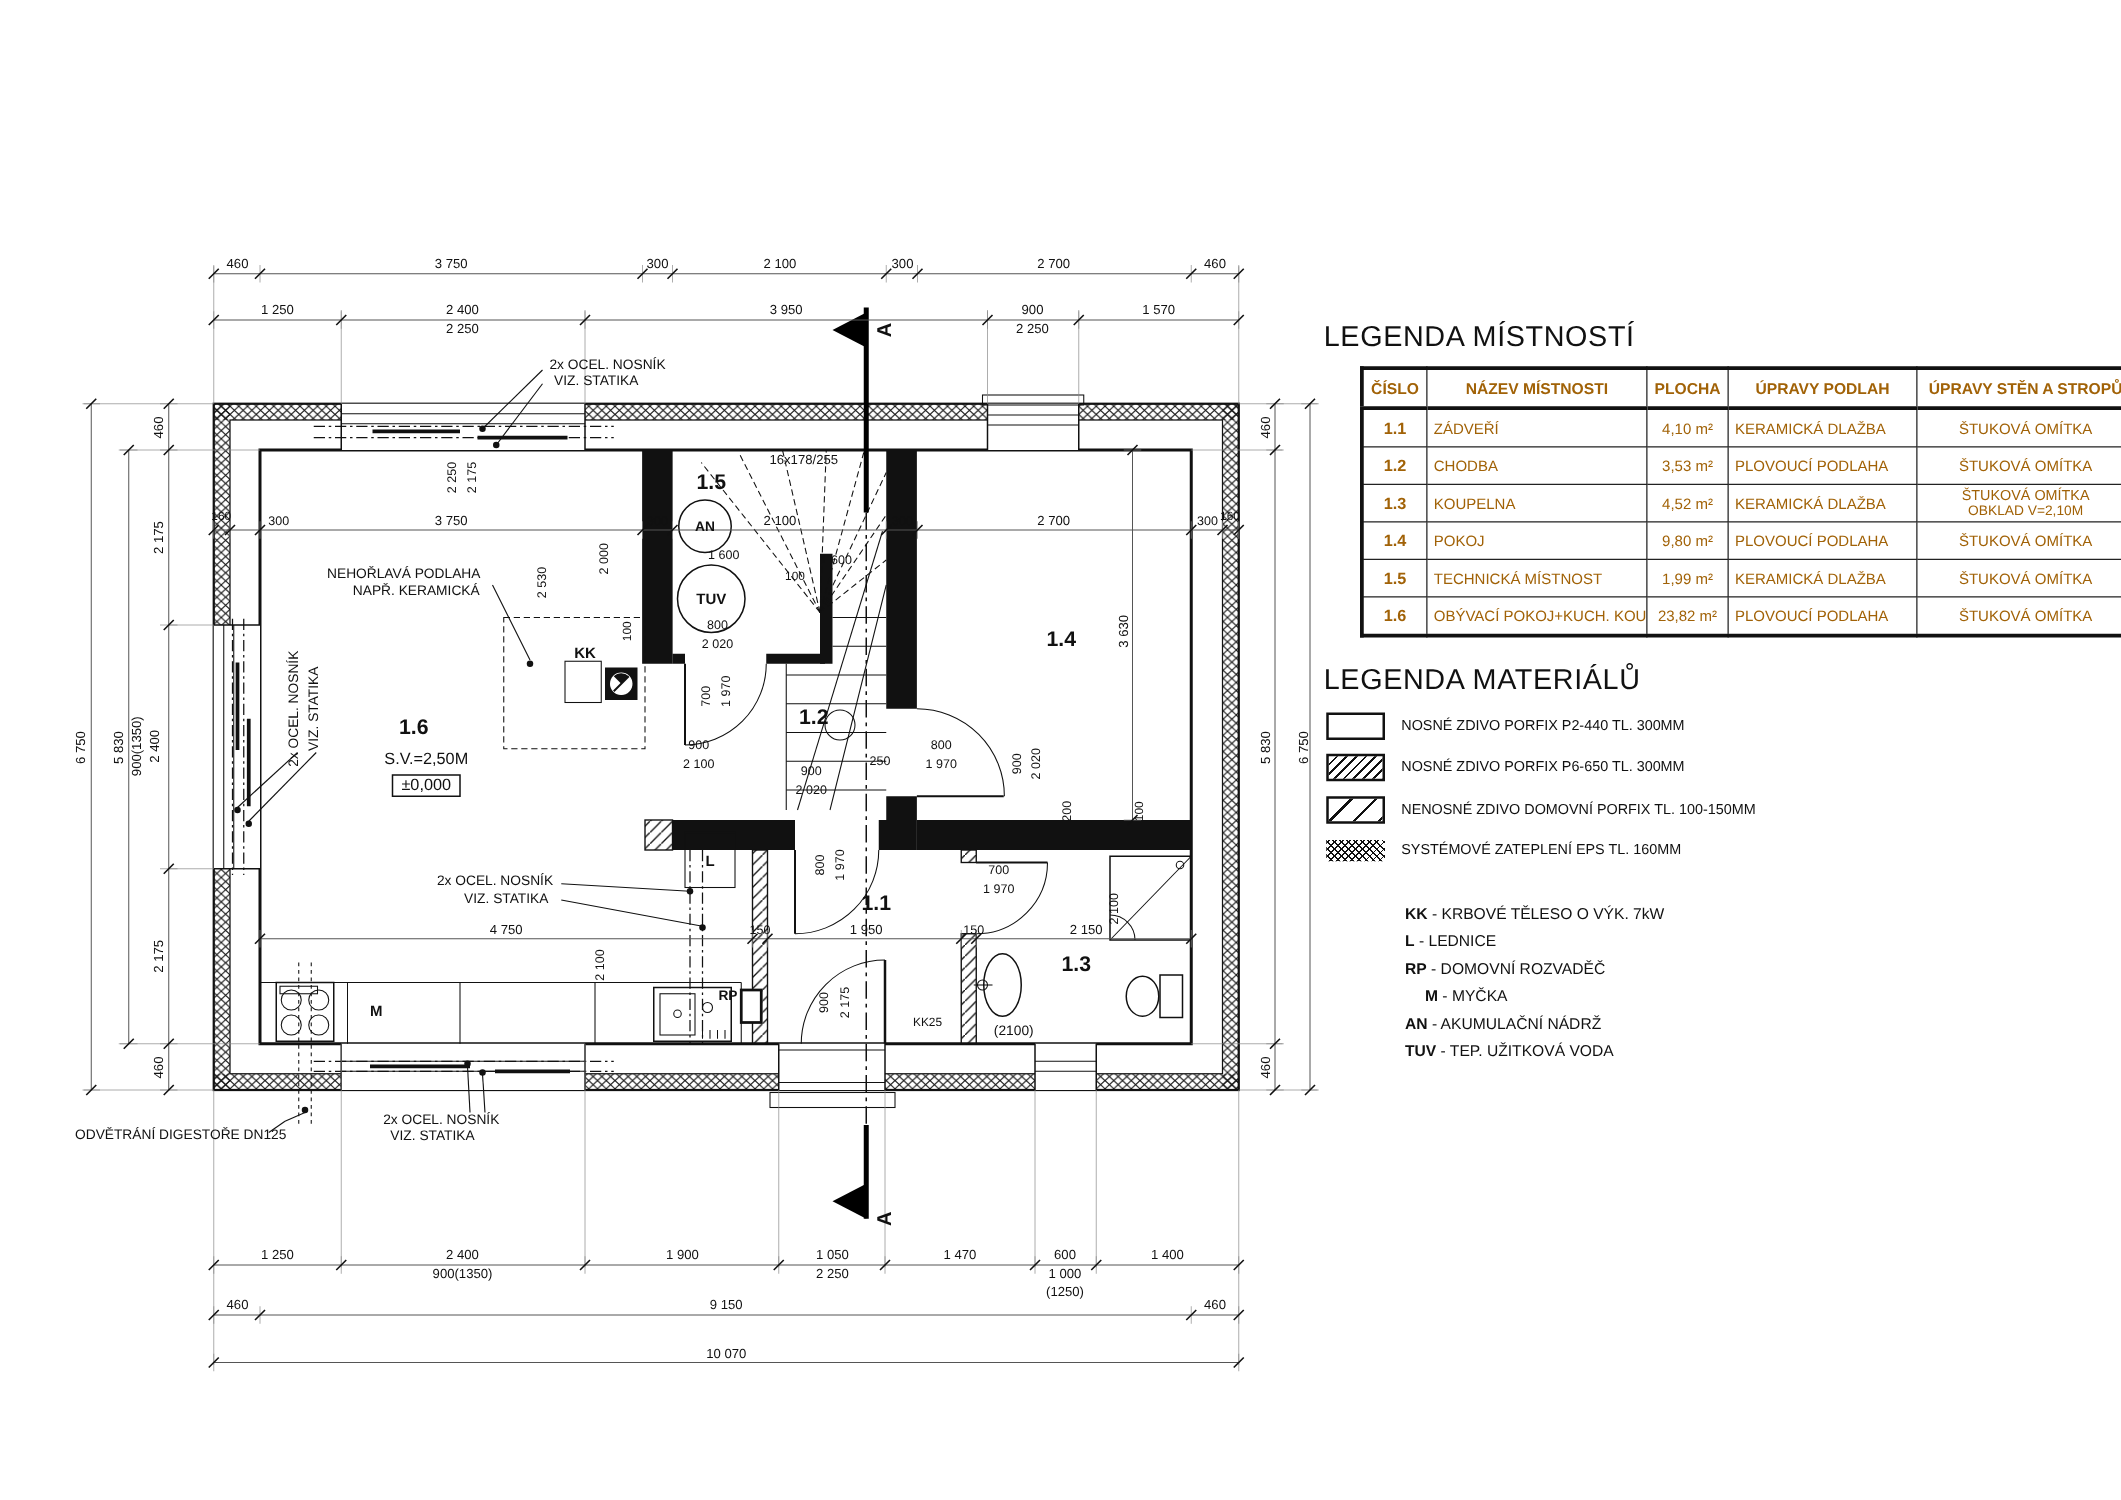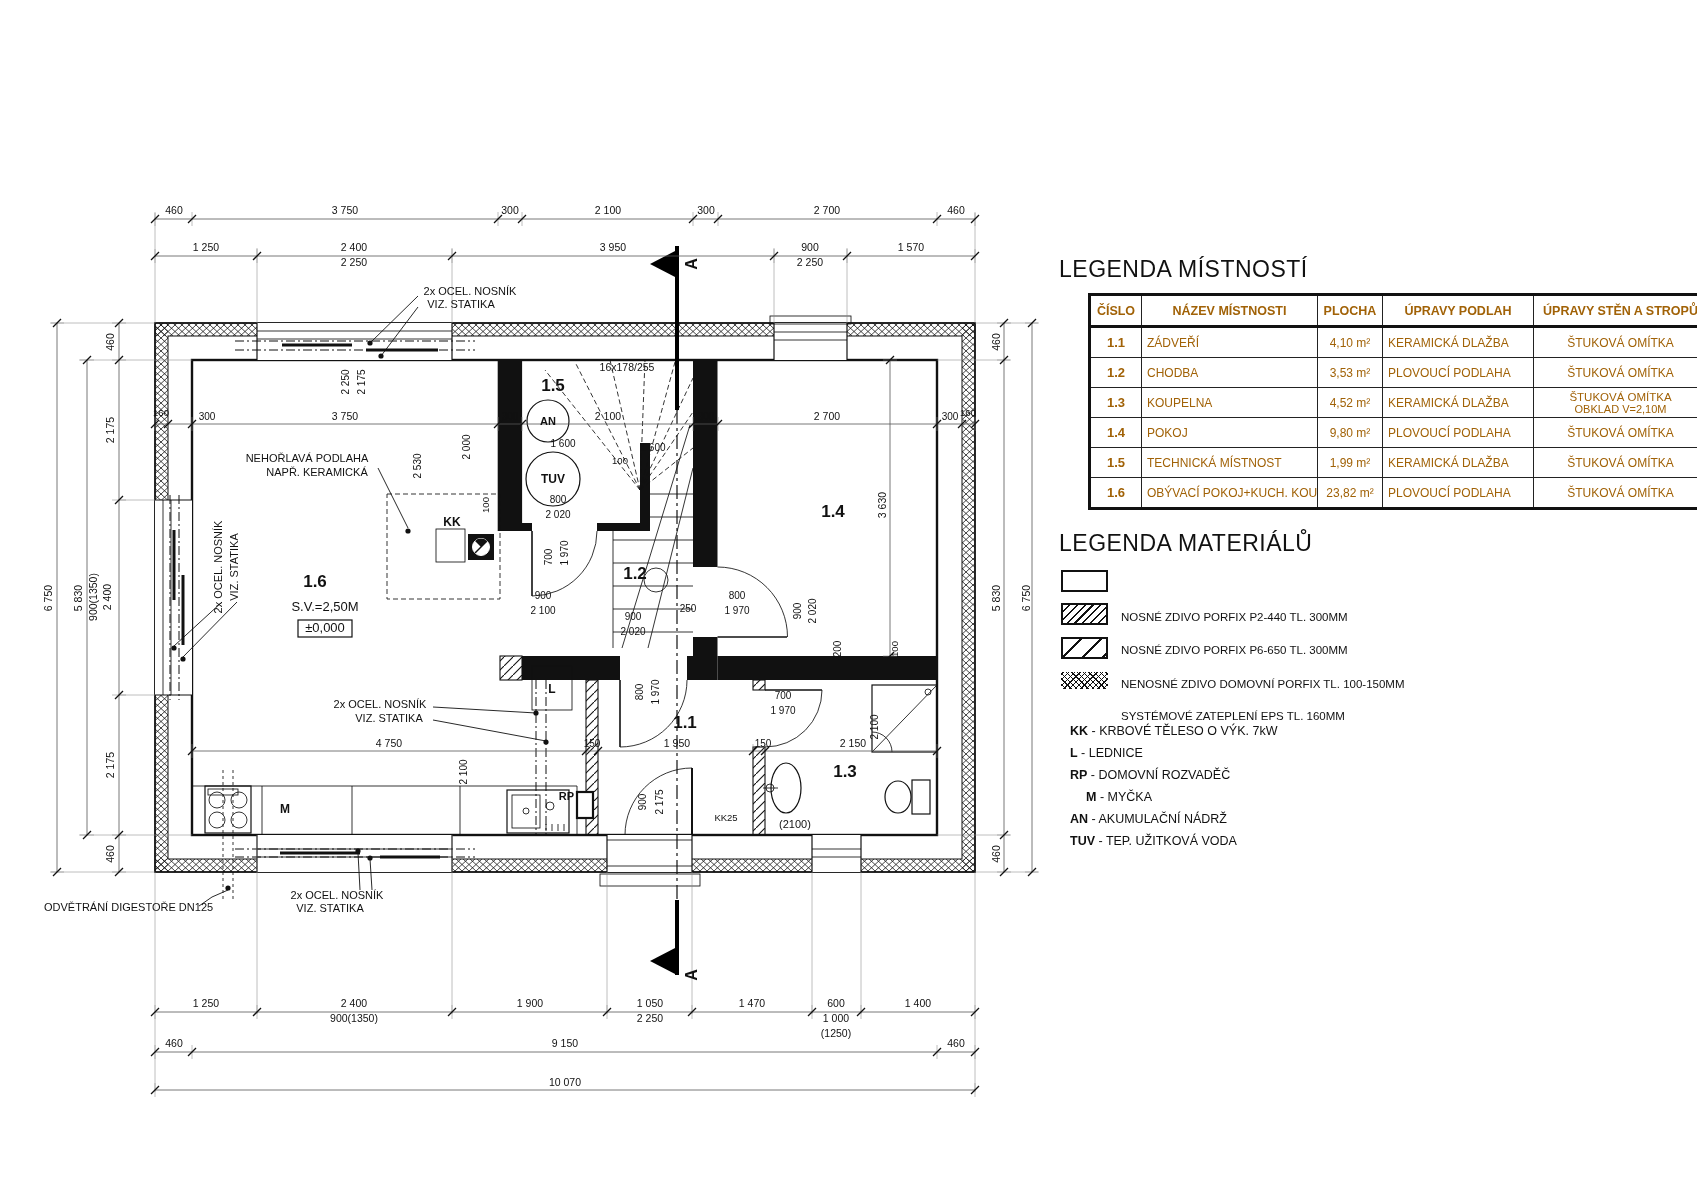--- a/index.html
+++ b/index.html
@@ -1,36 +1,36 @@
 <!DOCTYPE html>
 <html><head>
 <meta charset="utf-8">
 <style>
   html,body{margin:0;padding:0;background:#fff;font-family:"Liberation Sans",sans-serif;}
   #page{position:relative;width:1697px;height:1200px;background:#fff;overflow:hidden;}
-  #plan{position:absolute;left:0;top:0;}
+  #plan{position:absolute;left:16px;top:0;}
   svg text{fill:#111;}
   .legend-title{position:absolute;font-weight:normal;font-size:23px;letter-spacing:.5px;color:#111;white-space:nowrap;}
   table.rooms{position:absolute;left:1059px;top:293px;border-collapse:collapse;table-layout:fixed;width:619px;font-size:12px;color:#a16207;margin-left:29px;}
   table.rooms th,table.rooms td{border:1px solid #222;padding:1px 5px;height:27px;overflow:hidden;white-space:nowrap;}
   table.rooms th{border-bottom:3px solid #111;font-size:12.5px;}
   table.rooms{border:3px solid #111;}
   table.rooms td.num{font-weight:bold;text-align:center;font-size:13px;}
   table.rooms td.area{text-align:center;}
   table.rooms td.walls{text-align:center;}
   table.rooms td.walls .l2{font-size:11px;line-height:11px;}
   table.rooms td.walls.two{line-height:13px;font-size:11.5px;}
   .sw{position:absolute;left:1061px;width:47px;height:22px;border:2px solid #111;box-sizing:border-box;background:#fff;}
   .sw.hd{background:repeating-linear-gradient(135deg,#fff 0 4px,#111 4px 5.5px);}
   .sw.hl{background:repeating-linear-gradient(135deg,#fff 0 12px,#111 12px 14px);}
   .sw.ins{border:none;height:17px;background:
      repeating-linear-gradient(45deg,rgba(0,0,0,0) 0 3px,#111 3px 4px),
      repeating-linear-gradient(-45deg,#fff 0 3px,#111 3px 4px);}
-  .mat-label{position:absolute;left:1121px;font-size:11.5px;color:#111;white-space:nowrap;margin-top:36px;}
-  .abbr{position:absolute;left:1070px;font-size:12.5px;color:#111;white-space:nowrap;}
+  .mat-label{position:absolute;left:1121px;font-size:11.5px;color:#111;white-space:nowrap;}
+  .abbr{position:absolute;left:1124px;font-size:12.5px;color:#111;white-space:nowrap;}
   .abbr b{font-size:12.5px;}
   .abbr .tx::before{content:" - ";}
 </style>
 </head>
 <body>
 
 <div id="page">
 
   <div id="plan"><svg width="1050" height="1100" viewBox="0 0 1050 1100" xmlns="http://www.w3.org/2000/svg">
         <defs>

